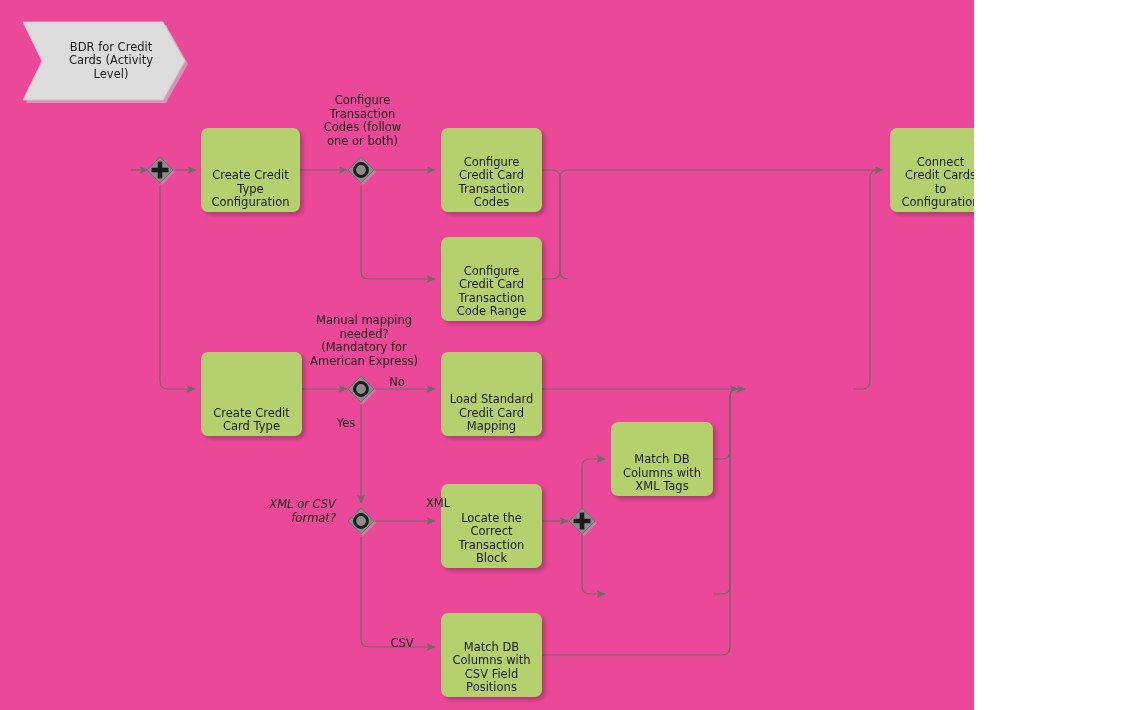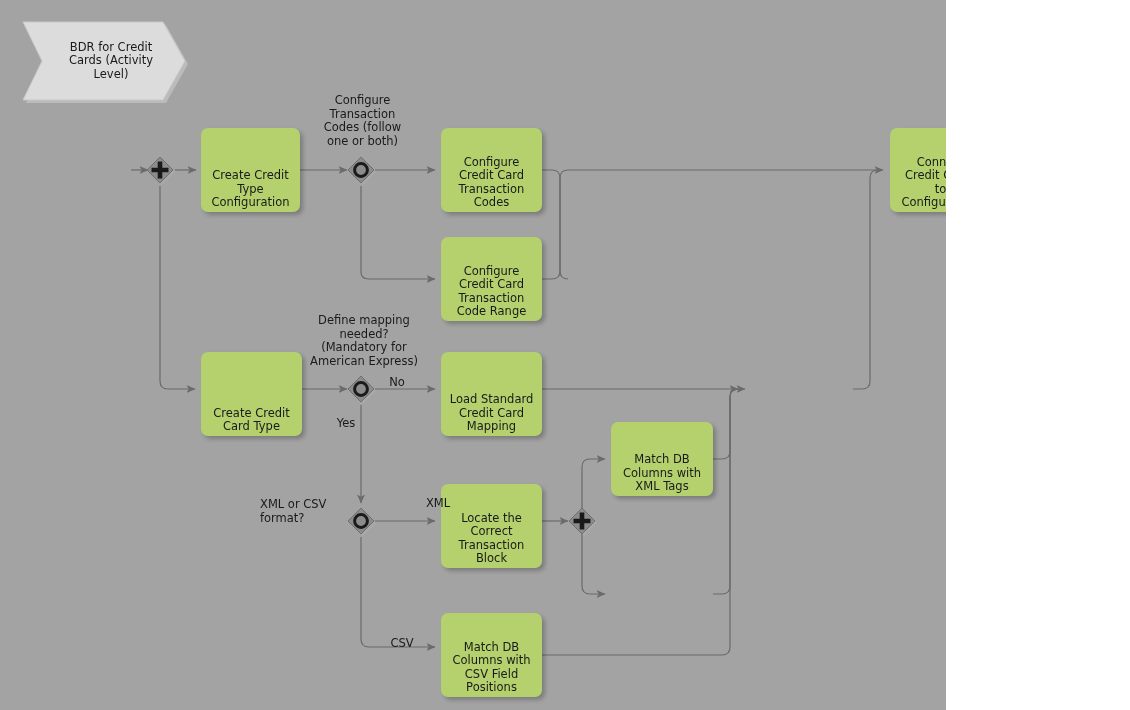--- a/index.html
+++ b/index.html
@@ -8,22 +8,23 @@
     padding: 0;
     background: #ffffff;
   }
   body {
     font-family: "DejaVu Sans", sans-serif;
   }
   #canvas {
     position: relative;
     width: 946px;
     height: 710px;
-    background: #a3a3a3;
+    background: #ec4899;
     overflow: hidden;
+    padding-left: 28px;
   }
   svg.layer {
     position: absolute;
     left: 0;
     top: 0;
     width: 1130px;
     height: 710px;
   }
   svg.edges { z-index: 1; }
 
@@ -265,26 +266,26 @@
       <polygon points="15,2 28,15 15,28 2,15" fill="#8c8c8c" stroke="#6f6f6f" stroke-width="1"></polygon>
       <path d="M15,6.5 L15,23.5 M6.5,15 L23.5,15" stroke="#1a1a1a" stroke-width="4.6" stroke-linecap="butt"></path>
     </svg>
   </div>
 
   <div class="edge-label" style="left: 295px; top: 94px; width: 135px; white-space: pre-line;">Configure
 Transaction
 Codes (follow
 one or both)</div>
 
-  <div class="edge-label" style="left: 288px; top: 314px; width: 152px; white-space: pre-line;">Define mapping
+  <div class="edge-label" style="left: 288px; top: 314px; width: 152px; white-space: pre-line;">Manual mapping
 needed?
 (Mandatory for
 American Express)</div>
 
-  <div class="edge-label" style="left: 260px; top: 498px; width: 90px; text-align: left; white-space: pre-line;">XML or CSV
+  <div class="edge-label" style="left: 246px; top: 498px; width: 90px; text-align: right; white-space: pre-line; font-style: italic;">XML or CSV
 format?</div>
 
   <div class="edge-label" style="left:381px; top:376px; width:32px;">No</div>
 
   <div class="edge-label" style="left:330px; top:417px; width:32px;">Yes</div>
 
   <div class="edge-label" style="left:384px; top:497px; width:36px;margin-left:36px;">XML</div>
 
   <div class="edge-label" style="left:384px; top:637px; width:36px;">CSV</div>
 

